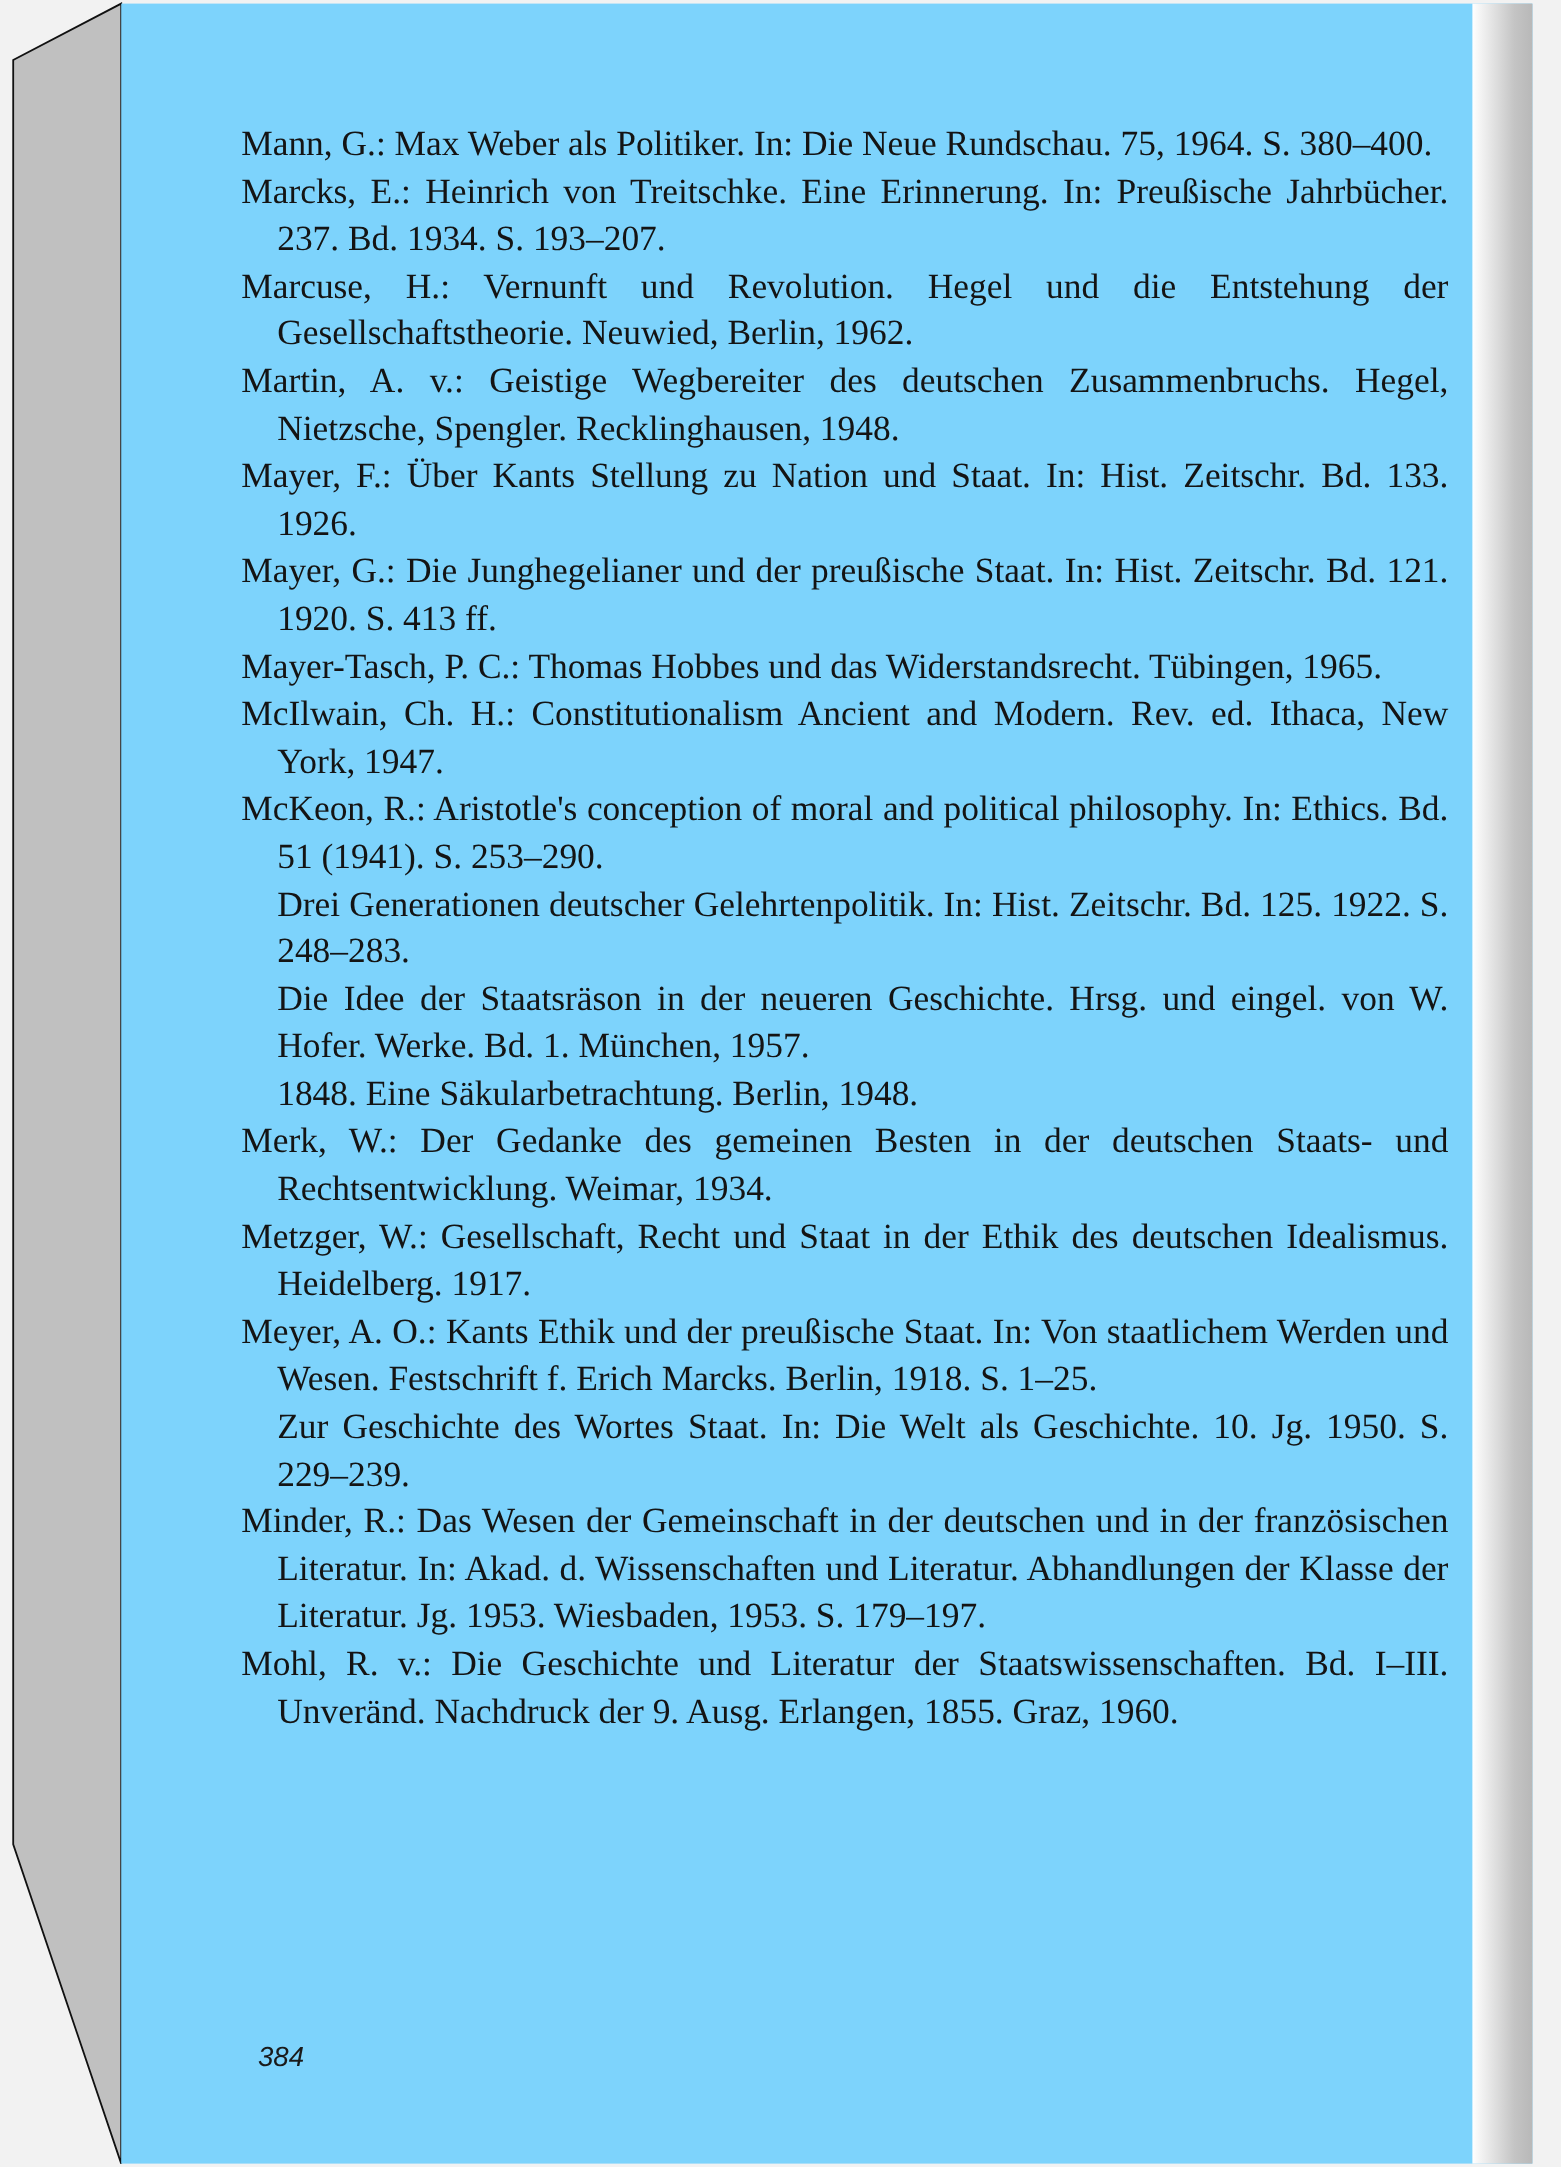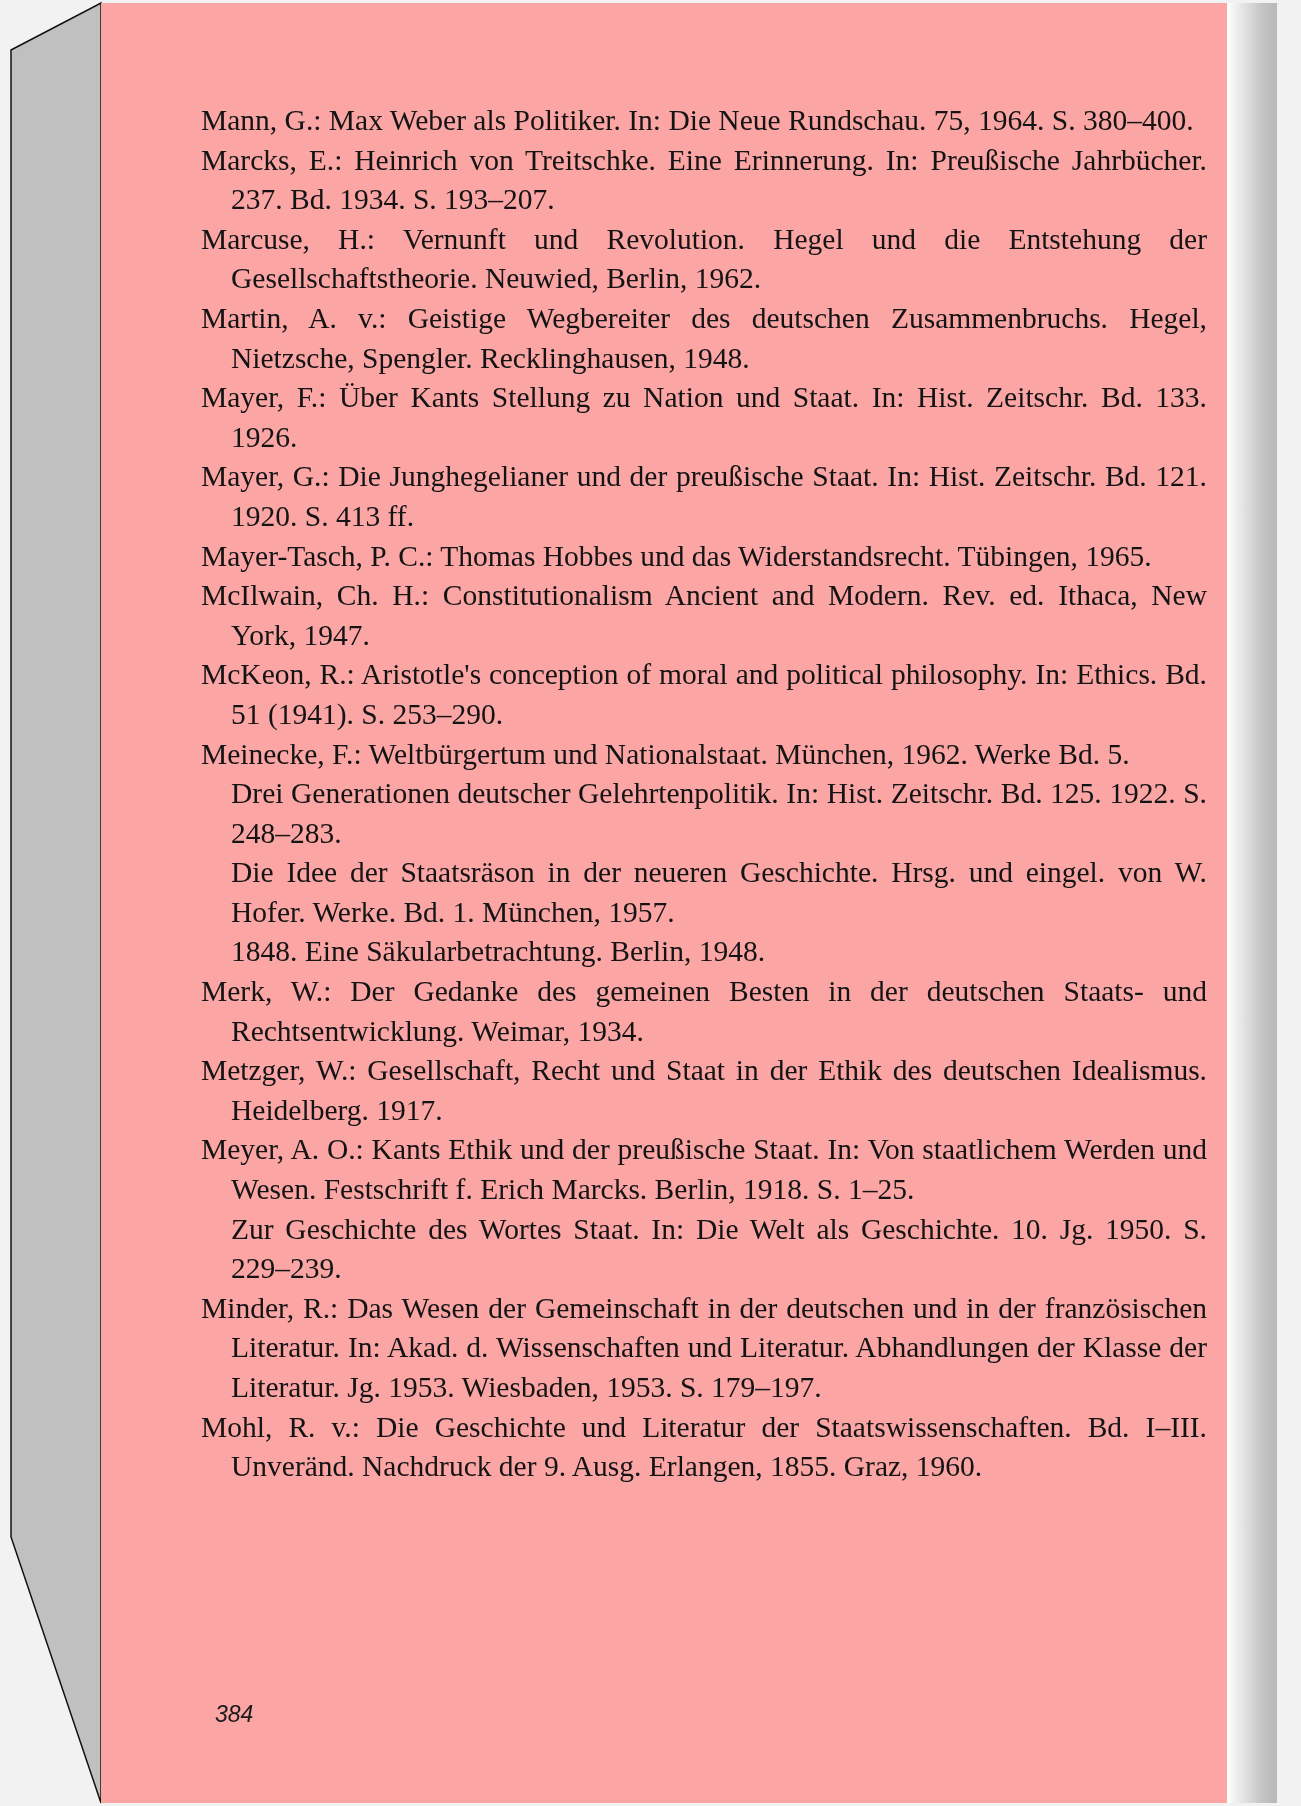--- a/index.html
+++ b/index.html
@@ -8,21 +8,21 @@
       background: #f2f2f2;
       position: relative;
       overflow: hidden;
       font-family: "Liberation Serif", "DejaVu Serif", serif;
     }
     .book-svg { position: absolute; left: 0; top: 0; }
     .page {
       position: absolute;
       left: 101px; top: 3px;
       width: 1176px; height: 1800px;
-      background: #fca5a5;
+      background: #7dd3fc;
     }
     .page-shade {
       position: absolute; right: 0; top: 0; width: 50px; height: 100%;
       background: linear-gradient(to right, #ffffff, #c4c4c4 70%, #b8b8b8);
     }
     .bib {
       position: absolute;
       left: 100px; top: 98px;
       width: 1006px;
       font-size: 29.5px;
@@ -57,21 +57,20 @@
   <div class="bib" id="bib">
       <p class="entry">Mann, G.: Max Weber als Politiker. In: Die Neue Rundschau. 75, 1964. S. 380–400.</p>
       <p class="entry">Marcks, E.: Heinrich von Treitschke. Eine Erinnerung. In: Preußische Jahrbücher. 237. Bd. 1934. S. 193–207.</p>
       <p class="entry">Marcuse, H.: Vernunft und Revolution. Hegel und die Entstehung der Gesellschaftstheorie. Neuwied, Berlin, 1962.</p>
       <p class="entry">Martin, A. v.: Geistige Wegbereiter des deutschen Zusammenbruchs. Hegel, Nietzsche, Spengler. Recklinghausen, 1948.</p>
       <p class="entry">Mayer, F.: Über Kants Stellung zu Nation und Staat. In: Hist. Zeitschr. Bd. 133. 1926.</p>
       <p class="entry">Mayer, G.: Die Junghegelianer und der preußische Staat. In: Hist. Zeitschr. Bd. 121. 1920. S. 413 ff.</p>
       <p class="entry">Mayer-Tasch, P. C.: Thomas Hobbes und das Widerstandsrecht. Tübingen, 1965.</p>
       <p class="entry">McIlwain, Ch. H.: Constitutionalism Ancient and Modern. Rev. ed. Ithaca, New York, 1947.</p>
       <p class="entry">McKeon, R.: Aristotle's conception of moral and political philosophy. In: Ethics. Bd. 51 (1941). S. 253–290.</p>
-      <p class="entry">Meinecke, F.: Weltbürgertum und Nationalstaat. München, 1962. Werke Bd. 5.</p>
       <p class="entry cont">Drei Generationen deutscher Gelehrtenpolitik. In: Hist. Zeitschr. Bd. 125. 1922. S. 248–283.</p>
       <p class="entry cont">Die Idee der Staatsräson in der neueren Geschichte. Hrsg. und eingel. von W. Hofer. Werke. Bd. 1. München, 1957.</p>
       <p class="entry cont">1848. Eine Säkularbetrachtung. Berlin, 1948.</p>
       <p class="entry">Merk, W.: Der Gedanke des gemeinen Besten in der deutschen Staats- und Rechtsentwicklung. Weimar, 1934.</p>
       <p class="entry">Metzger, W.: Gesellschaft, Recht und Staat in der Ethik des deutschen Idealismus. Heidelberg. 1917.</p>
       <p class="entry">Meyer, A. O.: Kants Ethik und der preußische Staat. In: Von staatlichem Werden und Wesen. Festschrift f. Erich Marcks. Berlin, 1918. S. 1–25.</p>
       <p class="entry cont">Zur Geschichte des Wortes Staat. In: Die Welt als Geschichte. 10. Jg. 1950. S. 229–239.</p>
       <p class="entry">Minder, R.: Das Wesen der Gemeinschaft in der deutschen und in der französischen Literatur. In: Akad. d. Wissenschaften und Literatur. Abhandlungen der Klasse der Literatur. Jg. 1953. Wiesbaden, 1953. S. 179–197.</p>
       <p class="entry">Mohl, R. v.: Die Geschichte und Literatur der Staatswissenschaften. Bd. I–III. Unveränd. Nachdruck der 9. Ausg. Erlangen, 1855. Graz, 1960.</p>
     </div>

